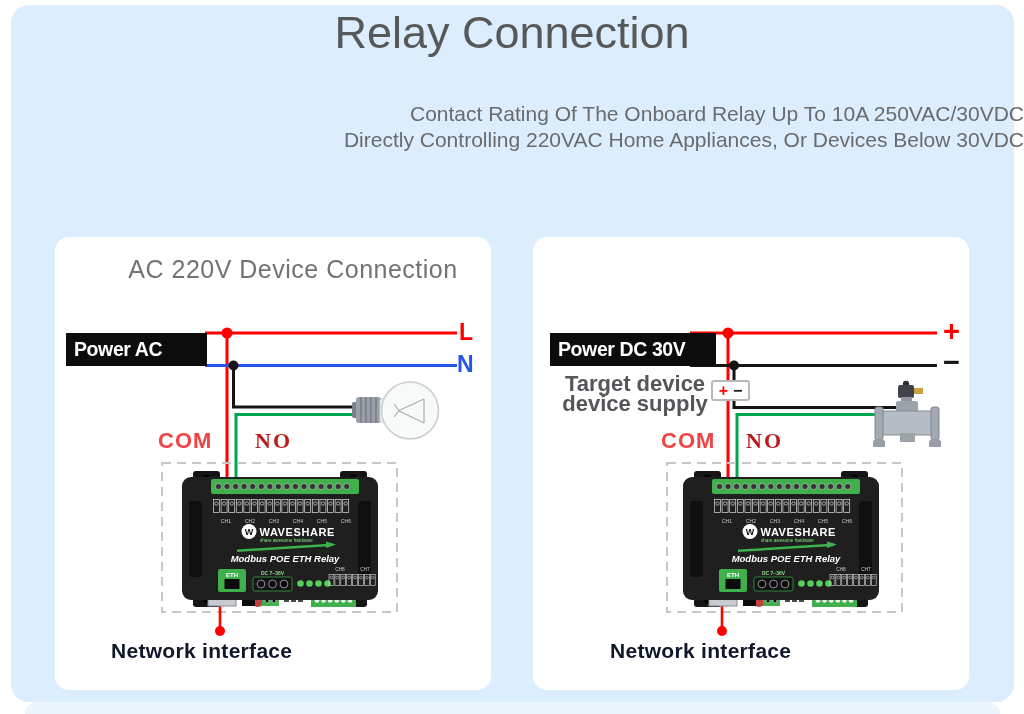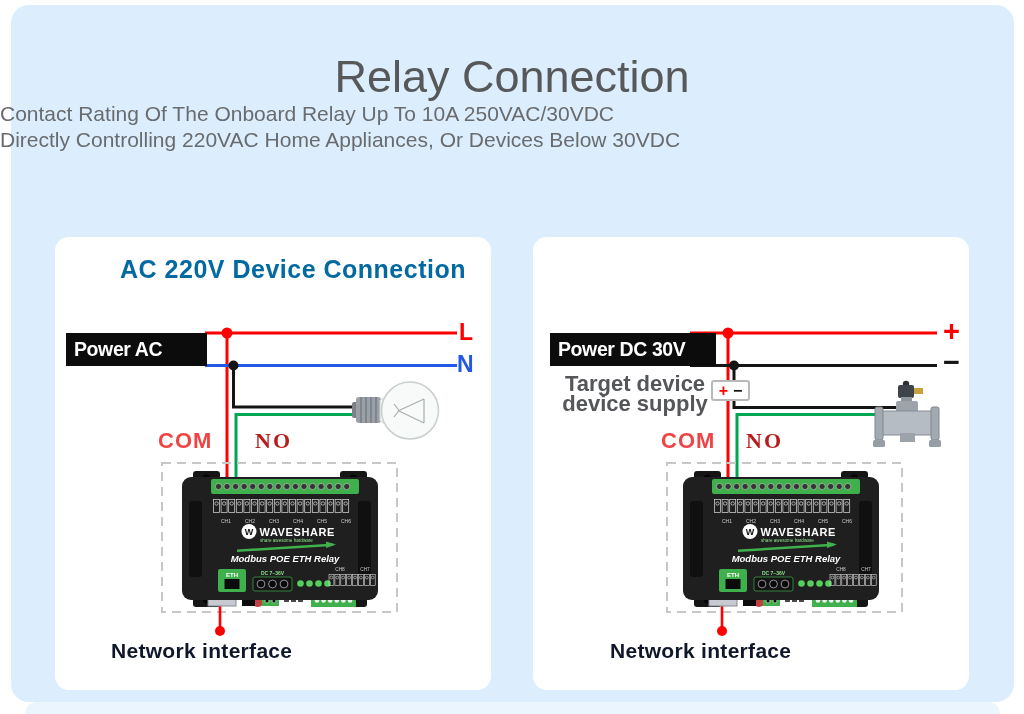--- a/index.html
+++ b/index.html
@@ -3,30 +3,30 @@
 <meta charset="utf-8">
 <style>
   html,body{margin:0;padding:0;background:#ffffff;}
   .stage{position:relative;width:1024px;height:714px;overflow:hidden;background:#ffffff;
          font-family:"Liberation Sans", sans-serif;}
   .abs{position:absolute;}
   
   .bg-card{left:11px;top:5px;width:1003px;height:697px;background:#dceefd;border-radius:18px;}
   .bg-strip{left:25px;top:702px;width:975px;height:12px;background:#eaf5fe;border-radius:12px 12px 0 0;}
   
-  .main-title{left:0;top:7px;width:1024px;text-align:center;font-size:45px;font-weight:400;color:#57585a;margin-top:44px;}
-  .subtitle{left:0;width:1024px;text-align:left;font-size:21px;font-weight:400;color:#696b6e;}
+  .main-title{left:0;top:7px;width:1024px;text-align:center;font-size:45px;font-weight:400;color:#57585a;}
+  .subtitle{left:0;width:1024px;text-align:right;font-size:21px;font-weight:400;color:#696b6e;}
   .sub1{top:102px;}
   .sub2{top:128px;}
   
   .panel{top:237px;width:436px;height:453px;background:#ffffff;border-radius:14px;}
   .panel-left{left:55px;}
   .panel-right{left:533px;}
-  .panel-title{top:255px;width:476px;text-align:center;font-size:25px;font-weight:700;
-               color:#0369a1;letter-spacing:0.5px;}
+  .panel-title{top:255px;width:476px;text-align:center;font-size:25px;font-weight:400;
+               color:#737373;letter-spacing:0.5px;}
   .pt-left{left:55px;}
   .pt-right{left:533px;}
   
   .power-box{top:333px;height:33px;background:#0c0c0c;color:#ffffff;font-size:19.5px;
              font-weight:700;line-height:33px;padding-left:8px;box-sizing:border-box;
              letter-spacing:-0.4px;z-index:3;}
   .pb-left{left:66px;width:141px;}
   .pb-right{left:550px;width:166px;}
   
   .lbl{font-weight:700;z-index:3;}

